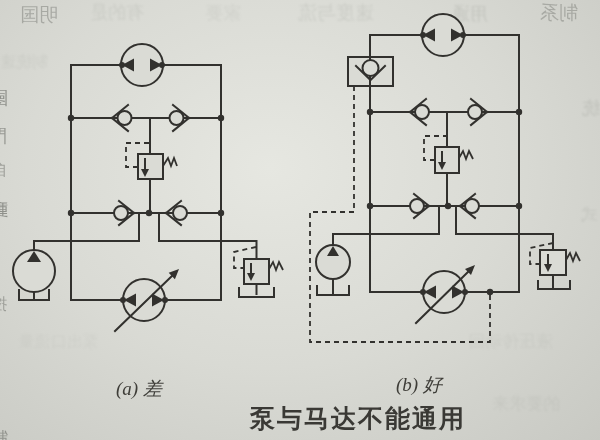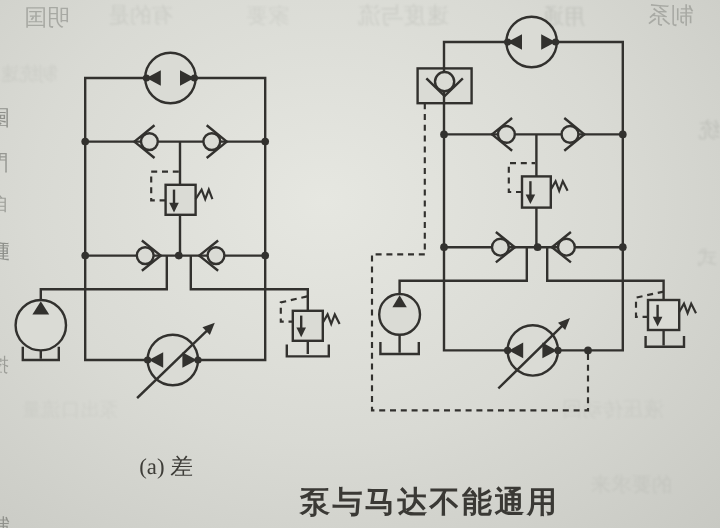--- a/index.html
+++ b/index.html
@@ -11,21 +11,21 @@
   .bleed{position:absolute;transform:scaleX(-1);filter:blur(1.1px);
          color:#8e918a;white-space:nowrap;pointer-events:none;
          font-family:"Liberation Serif","DejaVu Serif",serif;}
   .bleed.dark{color:#4a4c47;filter:blur(.5px);}
   svg{position:absolute;left:0;top:0;}
   .ln{stroke:#32312e;stroke-width:2;fill:none;stroke-linejoin:miter;stroke-linecap:square;}
   .lnd{stroke:#32312e;stroke-width:1.8;fill:none;stroke-dasharray:5 4;stroke-linecap:butt;}
   .sym{stroke:#32312e;stroke-width:2;fill:#dadbd5;}
   .fil{fill:#32312e;stroke:none;}
   .spr{stroke:#32312e;stroke-width:1.8;fill:none;stroke-linejoin:miter;}
-  .lbl{position:absolute;color:#3e3d38;font-size:19px;white-space:nowrap;}
+  .lbl{position:absolute;color:#3e3d38;font-size:19px;white-space:nowrap;font-style:italic;}
   .cap{position:absolute;color:#3a3935;font-size:25px;font-weight:600;
        letter-spacing:2px;white-space:nowrap;}
 </style>
 </head>
 <body>
 
 <div class="page">
   <div id="bleed-layer">
       <span class="bleed dark" style="left: 20px; top: 2px; font-size: 19px; opacity: 0.32;">明国</span>
       <span class="bleed" style="left: 90px; top: 0px; font-size: 18px; opacity: 0.18;">有的是</span>
@@ -217,14 +217,15 @@
           <circle class="fil" cx="448" cy="206" r="3.2"></circle>
         <circle class="fil" cx="519" cy="206" r="3.2"></circle>
         <circle class="fil" cx="423" cy="292" r="3"></circle>
           <circle class="fil" cx="465" cy="292" r="3"></circle>
         <circle class="fil" cx="490" cy="292" r="3.2"></circle>
       </g>
     </g>
   </svg>
 
   <div class="lbl" style="left:116px;top:376px">(a) 差</div>
+  <div class="lbl" style="left:396px;top:372px">(b) 好</div>
   <div class="cap" style="left:250px;top:402px">泵与马达不能通用</div>
 </div>
 
 </body></html>

